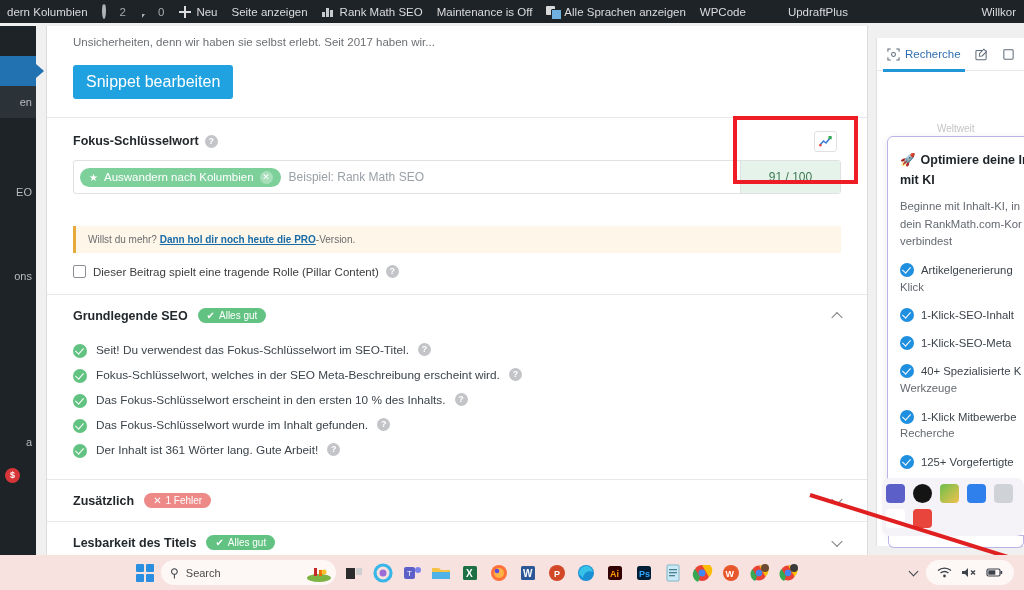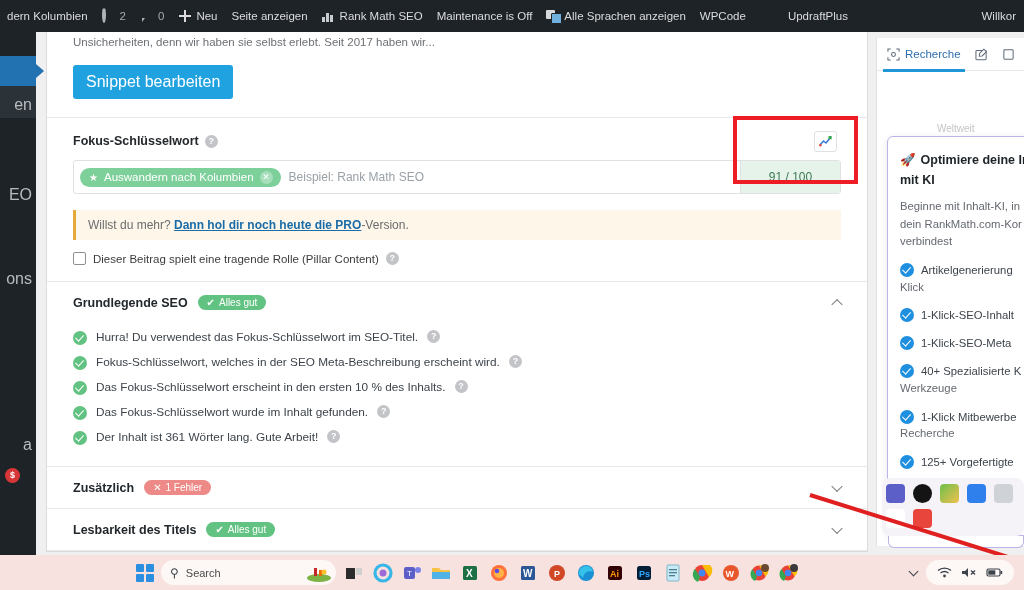--- a/index.html
+++ b/index.html
@@ -5,21 +5,21 @@
   * { box-sizing: border-box; margin: 0; padding: 0; }
   html, body {
     width: 1024px; height: 590px;
     font-family: "Liberation Sans", sans-serif;
     overflow: hidden; background: #f0f0f1;
   }
   #screen { position: relative; width: 1024px; height: 590px; overflow: hidden; }
 
   
   #adminbar {
-    position: absolute; top: 0; left: 0; width: 1024px; height: 32px;
+    position: absolute; top: 0; left: 0; width: 1024px; height: 23px;
     background: #1d2327; color: #c3c4c7;
     display: flex; align-items: center; font-size: 11.5px; z-index: 40;
   }
   .ab-item { display: flex; align-items: center; gap: 4px; padding: 0 7px; height: 26px; white-space: nowrap; color: #dcdcde; }
   .ab-item .lbl { line-height: 26px; }
   .ab-num { color: #a7aaad; }
   .ab-ico { display: inline-block; width: 14px; height: 14px; position: relative; flex: 0 0 auto; }
   .ico-comment { width: 11px; height: 9px; background: #b0b3b6; border-radius: 2px; }
   .ico-comment:after { content: ""; position: absolute; left: 2px; top: 9px; border-left: 3px solid #b0b3b6; border-bottom: 4px solid transparent; }
   .ico-plus:before, .ico-plus:after { content: ""; position: absolute; background: #dcdcde; }
@@ -35,21 +35,21 @@
   .ico-lang:before { content: ""; position: absolute; left: 0; top: 0; width: 9px; height: 9px; background: #d7d9da; border-radius: 1px; }
   .ico-lang:after { content: ""; position: absolute; left: 5px; top: 3px; width: 9px; height: 9px; background: #6fb0df; border: 1px solid #1d2327; border-radius: 1px; }
   .ico-diamond { width: 12px; height: 12px; background: #9ea2a6; transform: rotate(45deg); border-radius: 2px; }
   .ab-right { margin-left: auto; padding-right: 8px; color: #dcdcde; }
 
   
   #adminmenu {
     position: absolute; left: 0; top: 26px; width: 36px; height: 529px;
     background: #1d2327; color: #a7aaad; font-size: 11px; z-index: 20;
   }
-  .menu-frag { position: absolute; right: 4px; white-space: nowrap; color: #b9bcbf; font-size: 16px; }
+  .menu-frag { position: absolute; right: 4px; white-space: nowrap; color: #b9bcbf; font-size: 11px; }
   .menu-hl { position: absolute; left: 0; top: 30px; width: 36px; height: 30px; background: #2271b1; }
   .menu-hl:after { content: ""; position: absolute; right: -8px; top: 8px; border-left: 8px solid #2271b1; border-top: 7px solid transparent; border-bottom: 7px solid transparent; }
   .menu-sub { position: absolute; left: 0; top: 60px; width: 36px; height: 32px; background: #2c3338; }
   .menu-badge { position: absolute; left: 5px; bottom: 72px; width: 15px; height: 15px; border-radius: 50%; background: #d63638; color: #fff; font-size: 9px; font-weight: bold; text-align: center; line-height: 15px; }
 
   
   #content-area {
     position: absolute; left: 36px; top: 26px; width: 840px; height: 529px;
     background: #f0f0f1; overflow: hidden;
   }
@@ -93,22 +93,22 @@
     position: absolute; right: 3px; top: -30px; width: 23px; height: 21px;
     background: #fff; border: 1px solid #dfe1e3; border-radius: 3px;
     display: flex; align-items: center; justify-content: center; cursor: pointer;
   }
   .redbox {
     position: absolute; border: 4px solid #ee1c25; pointer-events: none;
     left: 733px; top: 116px; width: 125px; height: 68px; z-index: 15;
   }
 
   .pro-notice {
-    margin: 4px 26px 0 26px; background: #fdf6e9; border-left: 3px solid #e5a93c;
-    padding: 8px 12px; font-size: 12px; color: #6b6c6e;
+    margin: 20px 26px 0 26px; background: #fdf6e9; border-left: 3px solid #e5a93c;
+    padding: 8px 12px; font-size: 10px; color: #6b6c6e;
   }
   .pro-notice a { color: #1a6ca8; font-weight: bold; }
   .pillar-row { margin: 12px 26px 16px 26px; display: flex; align-items: center; gap: 7px; font-size: 11.5px; color: #3c3c3c; }
   .cbox { width: 13px; height: 13px; border: 1px solid #8c8f94; border-radius: 2px; background: #fff; cursor: pointer; flex: 0 0 auto; }
 
   .acc-sec { border-top: 1px solid #e8e8ea; }
   .acc-head { display: flex; align-items: center; gap: 10px; padding: 13px 26px; cursor: pointer; position: relative; }
   .acc-title { font-size: 12.5px; font-weight: bold; color: #23282d; }
   .pill { border-radius: 11px; padding: 2px 9px; font-size: 10px; color: #fff; display: inline-flex; align-items: center; gap: 4px; }
   .pill-ok { background: #62c282; }
@@ -301,21 +301,21 @@
           <span class="acc-title">Grundlegende SEO</span>
           <span class="pill pill-ok">
             <span>✔</span>
             <span>Alles gut</span>
           </span>
           <span class="chev up"></span>
         </div>
         <div class="check-list">
           <div class="check-item">
             <span class="tick"></span>
-            <span>Hurra! Du verwendest das Fokus-Schlüsselwort im SEO-Titel.</span>
+            <span>Seit! Du verwendest das Fokus-Schlüsselwort im SEO-Titel.</span>
             <span class="help-ico">?</span>
           </div>
           <div class="check-item">
             <span class="tick"></span>
             <span>Fokus-Schlüsselwort, welches in der SEO Meta-Beschreibung erscheint wird.</span>
             <span class="help-ico">?</span>
           </div>
           <div class="check-item">
             <span class="tick"></span>
             <span>Das Fokus-Schlüsselwort erscheint in den ersten 10 % des Inhalts.</span>

